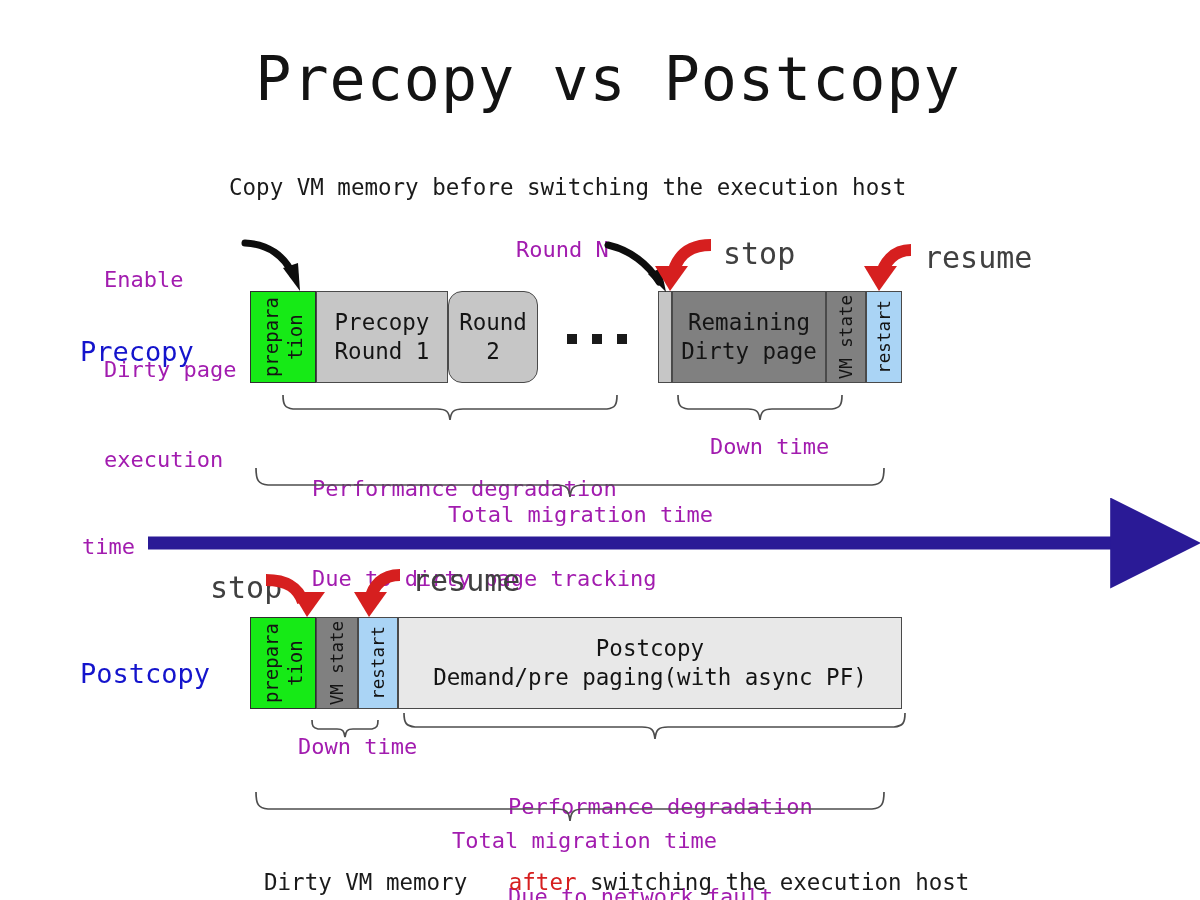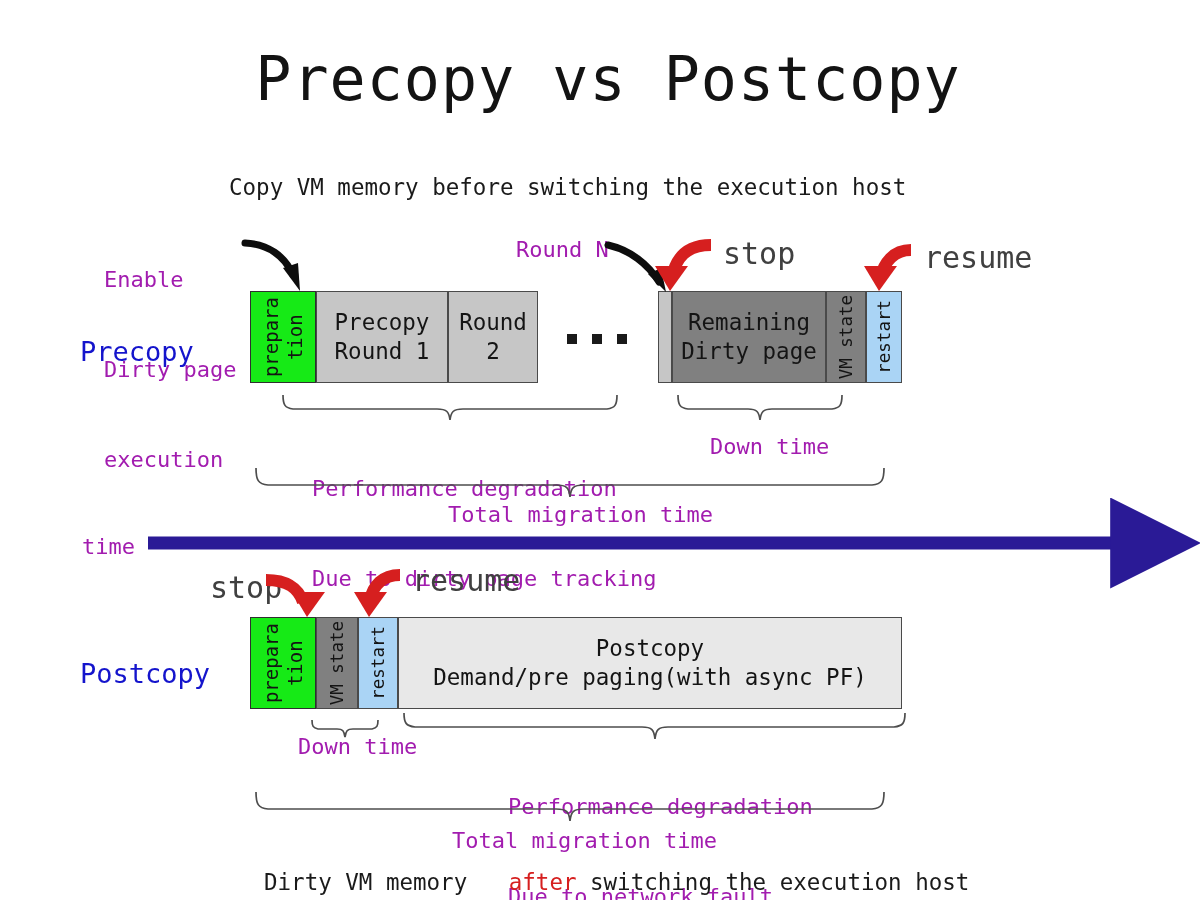--- a/index.html
+++ b/index.html
@@ -88,21 +88,21 @@
   <div class="blk green" style="left:250px;top:291px;width:66px;height:92px;">
     <span class="vert">prepara
 tion</span>
   </div>
 
   <div class="blk lgray" style="left:316px;top:291px;width:132px;height:92px;">
     <span>Precopy
 Round 1</span>
   </div>
 
-  <div class="blk lgray" style="left:448px;top:291px;width:90px;height:92px;">
+  <div class="blk lgray" style="left:448px;top:291px;width:90px;height:92px;border-radius:14px;">
     <span>Round
 2</span>
   </div>
 
   <div class="ellipsis-dot" style="left:567px;top:334px;"></div>
   <div class="ellipsis-dot" style="left:592px;top:334px;"></div>
   <div class="ellipsis-dot" style="left:617px;top:334px;"></div>
 
   <div class="blk plainlight" style="left:658px;top:291px;width:14px;height:92px;"></div>
 

